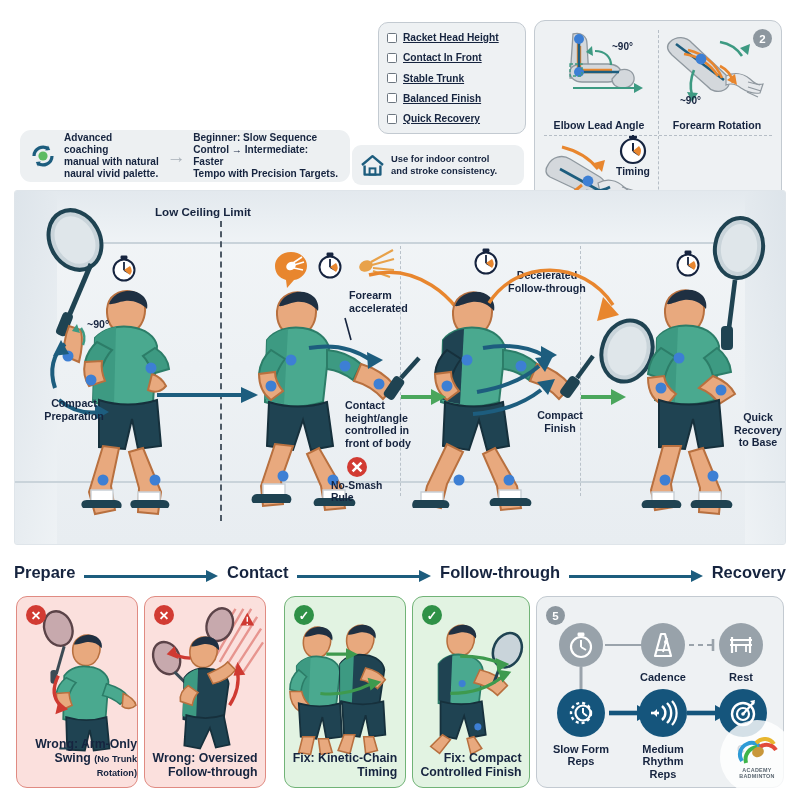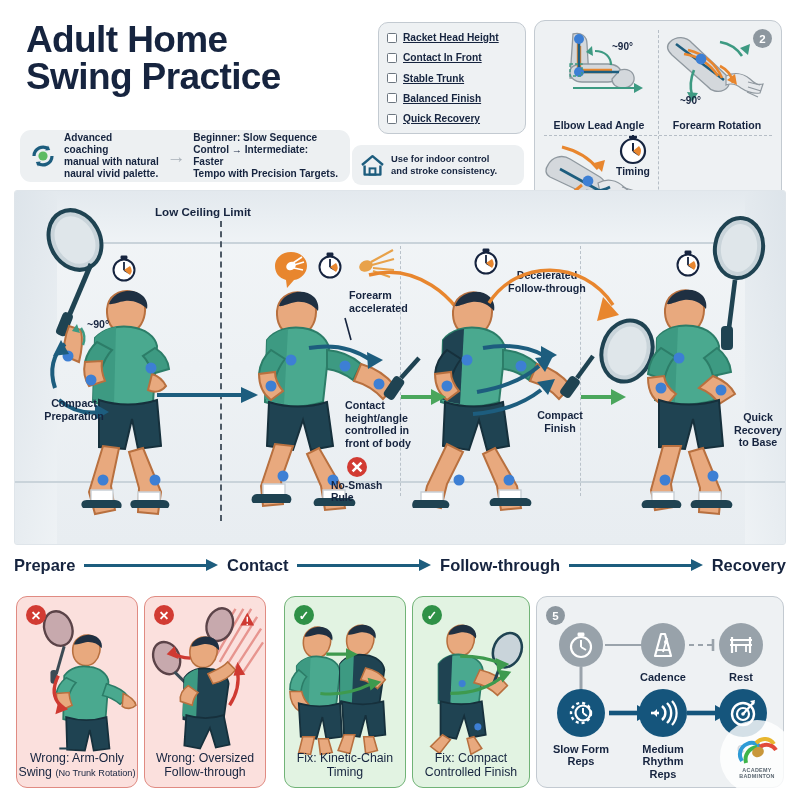--- a/index.html
+++ b/index.html
@@ -113,21 +113,21 @@
   .figure { position: absolute; bottom: 36px; }
   .fig-cap {
     position: absolute; font-size: 10.7px; font-weight: bold;
     line-height: 1.17; text-align: center; white-space: pre-line; color: #16243f;
   }
   .stopwatch { position: absolute; width: 26px; height: 28px; }
 
   
   .stages {
     position: absolute; left: 14px; top: 548px; width: 772px; height: 34px;
-    display: flex; align-items: center;
+    display: flex; align-items: flex-end;
   }
   .stage-name { font-size: 16.5px; font-weight: bold; color: #16243f; }
   .stage-arrow { flex: 1 1 auto; height: 12px; position: relative; margin: 0 9px; }
   .stage-arrow::before {
     content: ""; position: absolute; left: 0; right: 11px; top: 5px; height: 2.6px; background: #1d5d7e;
   }
   .stage-arrow::after {
     content: ""; position: absolute; right: 0; top: 0px;
     border-left: 12px solid #1d5d7e; border-top: 6px solid transparent; border-bottom: 6px solid transparent;
   }
@@ -135,21 +135,21 @@
   
   .card {
     position: absolute; top: 596px; height: 192px;
     border-radius: 11px; border-width: 1.6px; border-style: solid;
     display: flex; flex-direction: column; align-items: center;
     justify-content: flex-end; padding-bottom: 7px; overflow: hidden;
   }
   .card-wrong { background: #fbe0dd; border-color: #e08b82; }
   .card-fix   { background: #e2f3e2; border-color: #71b377; }
   .card-cap {
-    font-size: 12.3px; font-weight: normal; text-align: center;
+    font-size: 12.3px; font-weight: bold; text-align: right;
     line-height: 1.13; white-space: pre-line; color: #16243f; position: relative; z-index: 3;
   }
   .card-cap .sm { font-size: 9.2px; }
   .card-art { position: absolute; left: 0; right: 0; top: 6px; bottom: 40px; }
   .mark {
     position: absolute; left: 9px; top: 8px; width: 20px; height: 20px;
     border-radius: 50%; display: flex; align-items: center; justify-content: center;
     color: #fff; font-size: 12.5px; font-weight: bold; z-index: 4;
   }
   .mark-x { background: #d23b33; }
@@ -173,22 +173,20 @@
     display: flex; align-items: center; justify-content: center; flex-direction: column;
   }
   .wm-txt { font-size: 5.4px; font-weight: bold; color: #5a6670; letter-spacing: 0.3px; text-align:center; }
   svg { display: block; overflow: visible; }
 </style>
 </head>
 <body>
 
 <div class="page">
 
-  <div class="title">Adult Home
-Swing Practice</div>
 
   <div class="subtitle-bar">
     <div class="cycle-icon">
       <svg width="28" height="28" viewBox="0 0 28 28">
         <path d="M5 14a9 9 0 0 1 14.5-7" fill="none" stroke="#1d5d7e" stroke-width="3.2"></path>
         <path d="M23 14a9 9 0 0 1-14.5 7" fill="none" stroke="#1d5d7e" stroke-width="3.2"></path>
         <path d="M19 3.5l2.2 4.6-5 .3z" fill="#1d5d7e"></path>
         <path d="M9 24.5l-2.2-4.6 5-.3z" fill="#1d5d7e"></path>
         <circle cx="14" cy="14" r="4.6" fill="#5dbb63"></circle>
       </svg>

